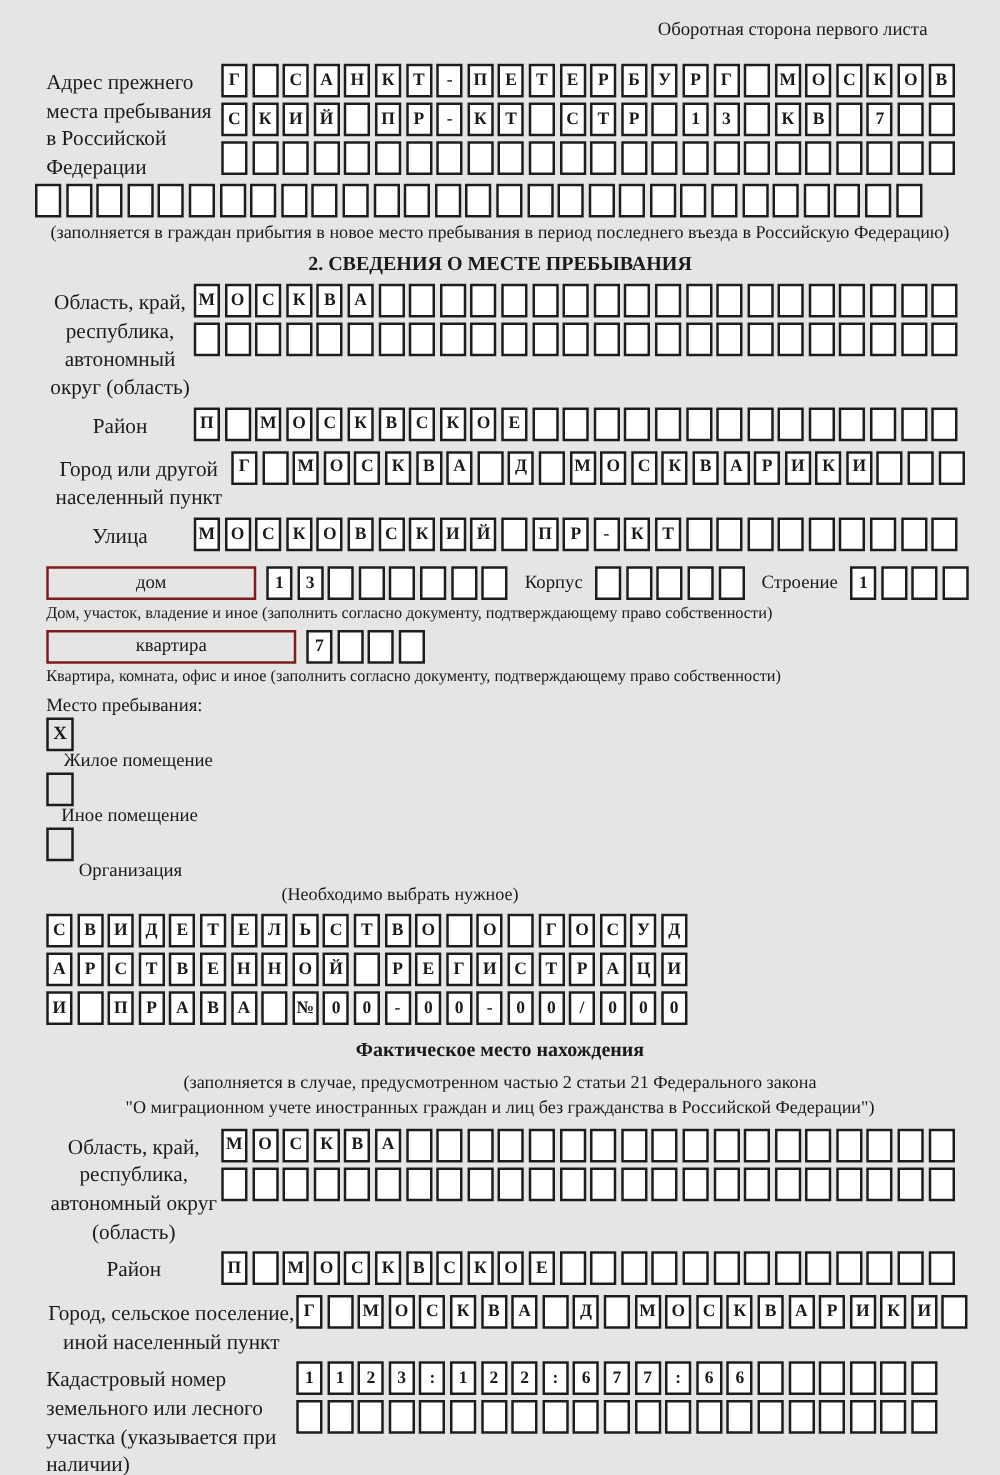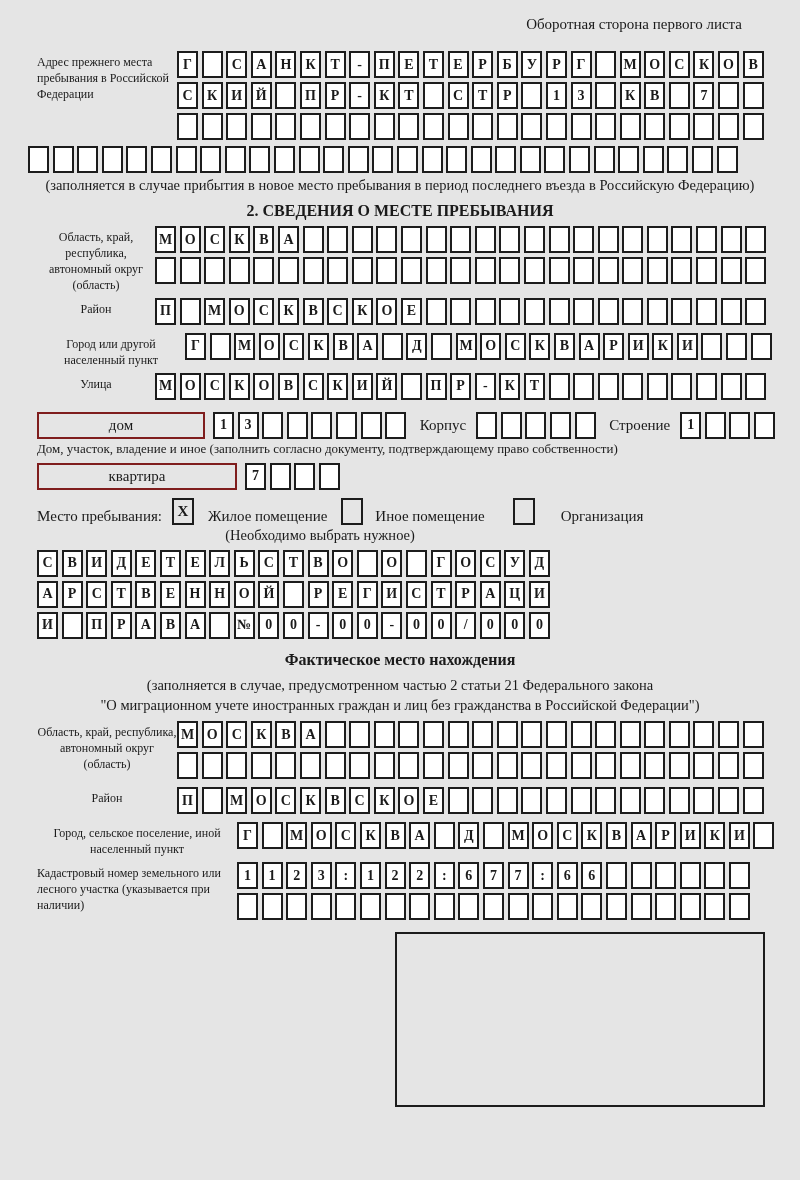--- a/index.html
+++ b/index.html
@@ -23,21 +23,21 @@
   .block{
     display:flex;
     align-items:flex-start;
     margin-left:37px;
     margin-right:30px;
   }
   .lbl{
     flex:0 0 auto;
     line-height:1.33;
     padding-top:4px;
-    font-size:12px;
+    font-size:17px;
   }
   .w140{width:140px;} .w118{width:118px;} .w148{width:148px;}
   .w205{width:205px;} .w200{width:200px;}
   .rows{display:flex;flex-direction:column;}
   .cellrow{display:flex;margin-bottom:4px;}
   .cell{
     box-sizing:border-box;
     width:21px;height:27px;
     border:2px solid #1c1c1c;
     margin-right:3.6px;
@@ -81,21 +81,21 @@
   .wb200{width:200px;margin-right:8px;}
   .small-lbl{margin:0 10px;font-size:15px;flex:0 0 auto;}
   .chk{
     box-sizing:border-box;
     width:22px;height:27px;
     border:2px solid #1c1c1c;
     display:flex;align-items:center;justify-content:center;
     font-size:15px;font-weight:bold;
     flex:0 0 auto;
   }
-  .stay-row{display:flex;align-items:flex-end;margin-left:37px;margin-top:8px;}
+  .stay-row{display:flex;align-items:flex-start;margin-left:37px;margin-top:8px;flex-direction:column;}
   .stay-note{
     width:360px;margin-left:140px;
     text-align:center;font-size:14.5px;
     margin-top:2px;
   }
   .actual-note{
     text-align:center;font-size:14.5px;line-height:1.4;
     margin:0 40px;
   }
   .stamp-box{
@@ -223,21 +223,21 @@
       <span class="cell"></span>
       <span class="cell"></span>
       <span class="cell"></span>
       <span class="cell"></span>
       <span class="cell"></span>
       <span class="cell"></span>
       <span class="cell"></span>
       <span class="cell"></span>
       <span class="cell"></span>
     </div>
-  <div class="note-center">(заполняется в случае прибытия в новое место пребывания в период последнего въезда в Российскую Федерацию)</div>
+  <div class="note-center">(заполняется в граждан прибытия в новое место пребывания в период последнего въезда в Российскую Федерацию)</div>
 
   <div class="sec-title">2. СВЕДЕНИЯ О МЕСТЕ ПРЕБЫВАНИЯ</div>
 
   <div class="block mb4">
     <div class="lbl w118">Область, край, республика, автономный округ (область)</div>
     <div class="rows">
       <div class="cellrow">
           <span class="cell">М</span>
           <span class="cell">О</span>
           <span class="cell">С</span>
@@ -418,20 +418,21 @@
 
   <div class="inline-row" style="margin-top:2px;">
     <div class="wide-box wb200">квартира</div>
     <div class="cellrow" style="margin-bottom:0;">
         <span class="cell">7</span>
         <span class="cell"></span>
         <span class="cell"></span>
         <span class="cell"></span>
       </div>
   </div>
+  <div class="caption">Квартира, комната, офис и иное (заполнить согласно документу, подтверждающему право собственности)</div>
 
   <div class="stay-row">
     <div style="margin-right:10px;">Место пребывания:</div>
     <div class="chk">X</div>
     <div style="margin-left:14px;margin-right:14px;">Жилое помещение</div>
     <div class="chk"></div>
     <div style="margin-left:12px;margin-right:28px;">Иное помещение</div>
     <div class="chk"></div>
     <div style="margin-left:26px;">Организация</div>
   </div>

